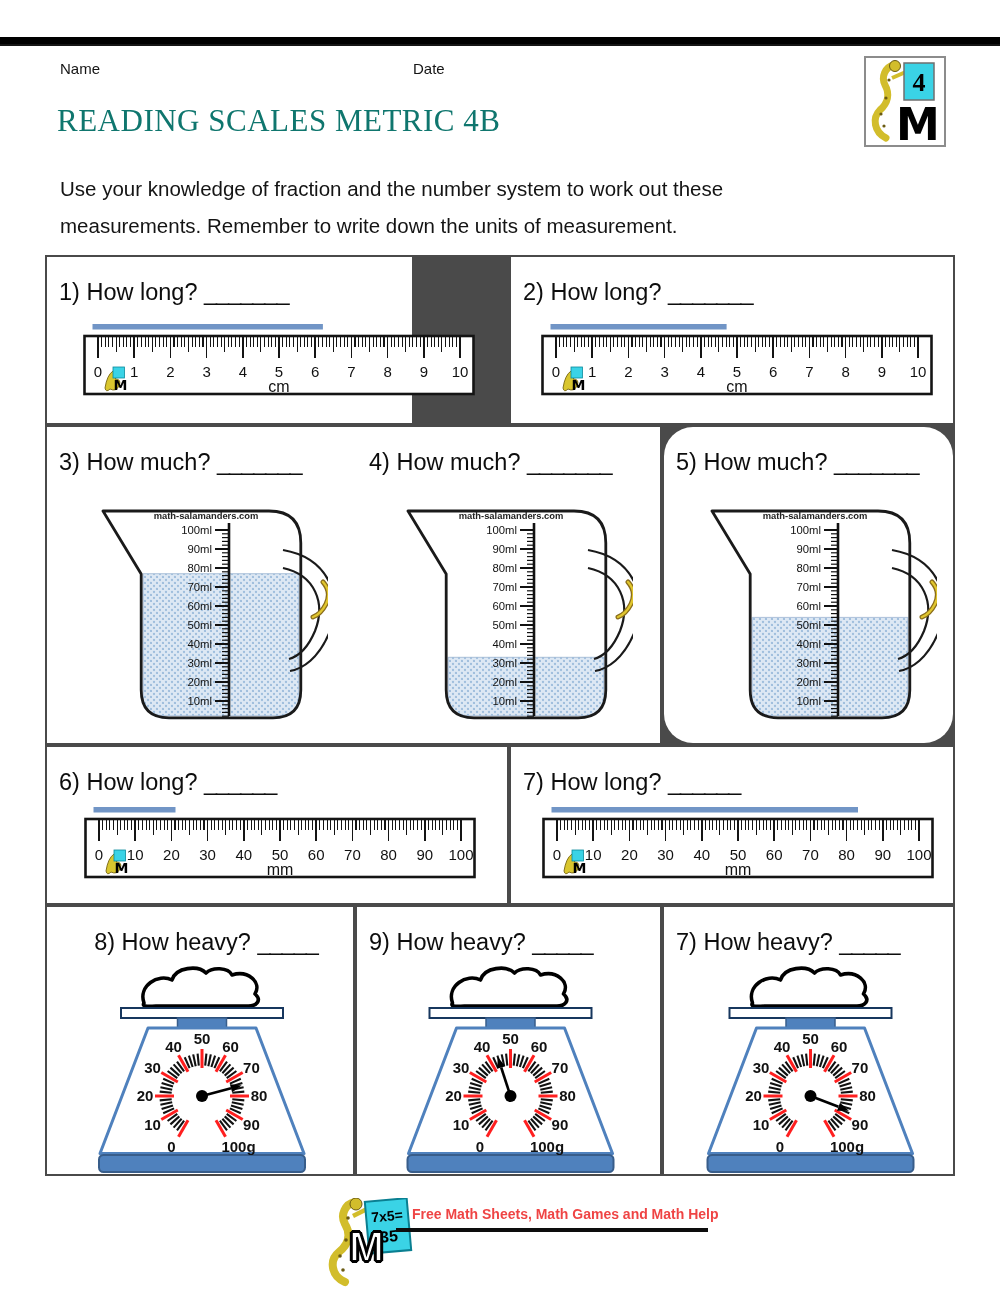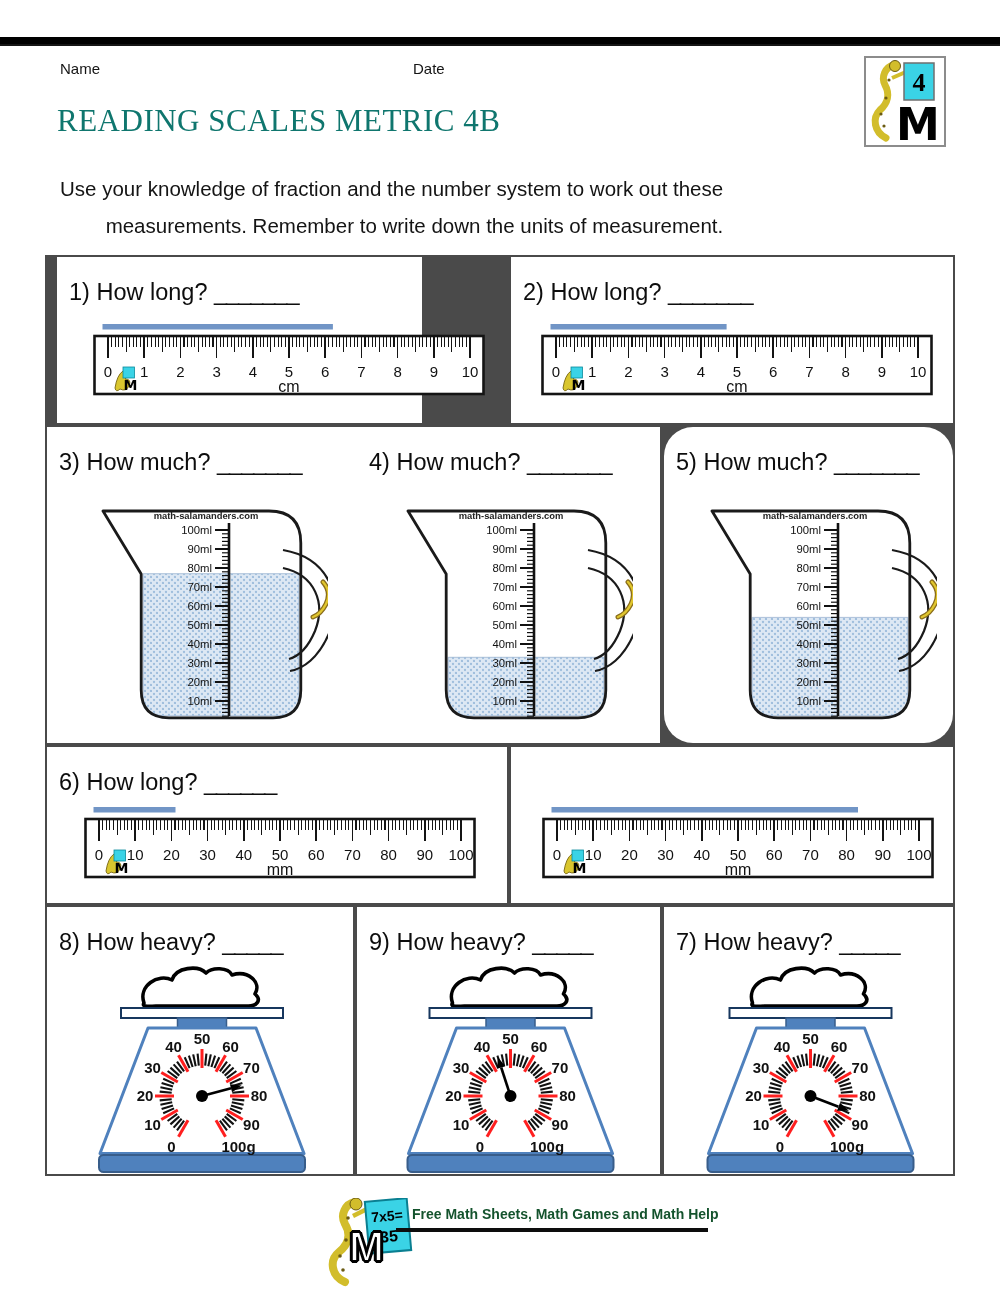--- a/index.html
+++ b/index.html
@@ -11,43 +11,43 @@
   .topbar { position:absolute; left:0; top:37px; width:1000px; height:3px;
     background:#fff; border-top:7px solid #000; border-bottom:2px solid #151515; }
   .label-sm { position:absolute; font-size:15px; color:#141414; }
   .name-label { left:60px; top:60px; }
   .date-label { left:413px; top:60px; }
   .badge { position:absolute; left:864px; top:56px; width:82px; height:91px;
     border:2px solid #8c8c8c; background:#fff; }
   .page-title { position:absolute; left:57px; top:103px;
     font-family:"Liberation Serif", serif; font-size:31px; color:#0f766e; letter-spacing:.5px; }
   .instructions { position:absolute; left:60px; top:170px; font-size:20.5px;
-    color:#141414; line-height:37px;text-align:right; }
+    color:#141414; line-height:37px; }
   .grid { position:absolute; left:45px; top:255px; width:910px; height:921px; background:#4a4a4a; }
   .cell { position:absolute; background:#fff; }
-  .c1 { left:12px;   top:2px;   width:365px; height:166px; }
+  .c1 { left:2px;   top:2px;   width:365px; height:166px; }
   .c2 { left:466px; top:2px;   width:442px; height:166px; }
   .c3 { left:2px;   top:172px; width:356px; height:316px; }
   .c4 { left:312px; top:172px; width:303px; height:316px; }
   .c5 { left:619px; top:172px; width:289px; height:316px;border-radius:29px; }
   .c6 { left:2px;   top:492px; width:460px; height:156px; }
   .c7 { left:466px; top:492px; width:442px; height:156px; }
-  .c8 { left:2px;   top:652px; width:306px; height:267px; }
+  .c8 { left:2px;   top:652px; width:306px; height:267px;text-align:center; }
   .c9 { left:312px; top:652px; width:303px; height:267px; }
   .c10{ left:619px; top:652px; width:289px; height:267px; }
   .qhead { padding:22px 0 0 12px; font-size:23.5px; color:#0d0d0d; white-space:nowrap; }
   .blank { letter-spacing:-1px; }
   .figure { position:absolute; }
   .q1 .figure { left:36px; top:65px; }  .q2 .figure { left:30px; top:65px; }
   .q3 .figure { left:39px; top:73px; }  .q4 .figure { left:34px; top:73px; }
   .q5 .figure { left:31px; top:73px; }
   .q6 .figure { left:37px; top:58px; }  .q7 .figure { left:31px; top:58px; }
   .q8 .figure, .q9 .figure, .q10 .figure { left:0; top:51px; }
   .footer-icon { position:absolute; left:327px; top:1198px; }
-  .tagline { position:absolute; left:412px; top:1206px; font-size:14px; font-weight:bold; color:#14532d; }
+  .tagline { position:absolute; left:412px; top:1206px; font-size:14px; font-weight:bold; color:#ef4444; }
   .tagline-line { position:absolute; left:396px; top:1228px; width:312px; height:3.5px; background:#0d0d0d; }
   .site { position:absolute; left:349px; top:1226px; display:flex; align-items:baseline;
     font-weight:bold; color:#fff; -webkit-text-stroke:2px #000;
     text-shadow:2px 0 0 #000,-2px 0 0 #000,0 2px 0 #000,0 -2px 0 #000; }
   .site-m { font-size:42px; line-height:1; }
   .site-rest { font-size:27px; letter-spacing:.5px; }
 </style>
 </head>
 <body>
 
@@ -700,20 +700,21 @@
           <text x="377.0" y="55" font-size="15" text-anchor="middle" fill="#111" font-family="'Liberation Sans',sans-serif">100</text>
           <text x="196" y="70" font-size="16" text-anchor="middle" fill="#111" font-family="'Liberation Sans',sans-serif">mm</text>
           <g>
             <path d="M 22 66 q 2 -13 8 -17 q 5 -3 6 1 q 1 4 -4 7 q 7 0 4 7 q -3 6 -9 3 q -4 4 -5 -1 Z" fill="#d9c62e" stroke="#77650f" stroke-width="0.9"></path>
             <rect x="30" y="45" width="11.5" height="11" fill="#3ad3e6" stroke="#0b8a9c" stroke-width="0.8"></rect>
             <text x="37.5" y="67.5" font-size="14" font-weight="bold" text-anchor="middle" fill="#000" font-family="'DejaVu Sans',sans-serif">M</text>
           </g>
         </svg></div>
   </div>
   <div class="cell c7 q7">
+    <div class="qhead"><span>7) How long?</span> <span class="blank">______</span></div>
     <div class="figure"><svg width="392" height="78" viewBox="0 0 392 78">
           <rect x="9.5" y="2" width="306.5" height="5.5" fill="#7195c6"></rect>
           <rect x="1.5" y="14" width="389" height="58" fill="#fff" stroke="#141414" stroke-width="2.6"></rect>
           <g shape-rendering="crispEdges">
             <line x1="15.00" y1="15.3" x2="15.00" y2="36.3" stroke="#141414" stroke-width="1.7"></line>
             <line x1="18.62" y1="15.3" x2="18.62" y2="24.8" stroke="#141414" stroke-width="1.05"></line>
             <line x1="22.24" y1="15.3" x2="22.24" y2="24.8" stroke="#141414" stroke-width="1.05"></line>
             <line x1="25.86" y1="15.3" x2="25.86" y2="24.8" stroke="#141414" stroke-width="1.05"></line>
             <line x1="29.48" y1="15.3" x2="29.48" y2="24.8" stroke="#141414" stroke-width="1.05"></line>
             <line x1="33.10" y1="15.3" x2="33.10" y2="29.8" stroke="#141414" stroke-width="1.05"></line>

